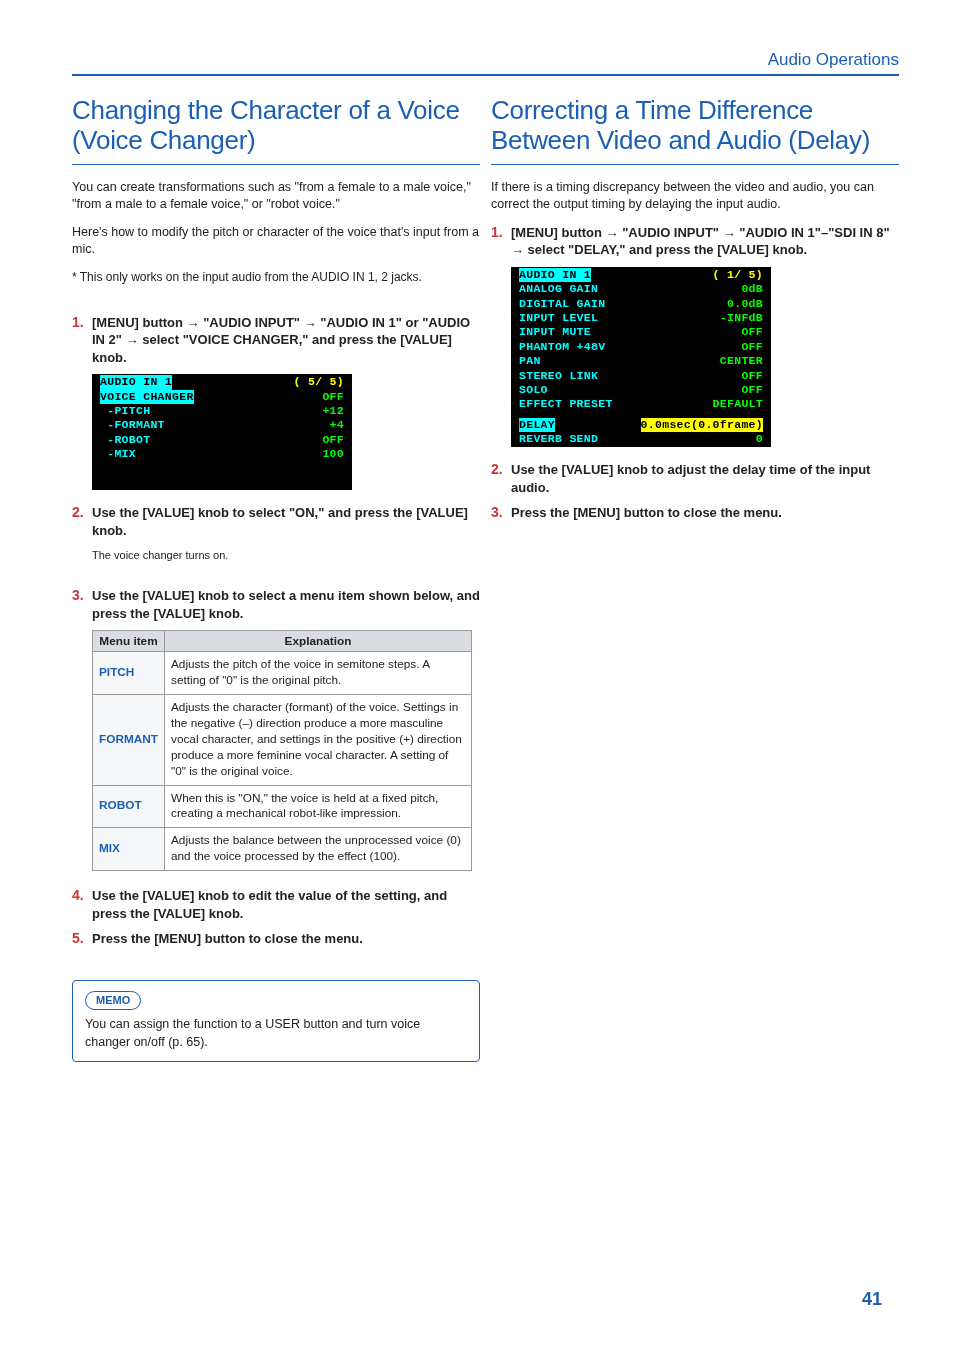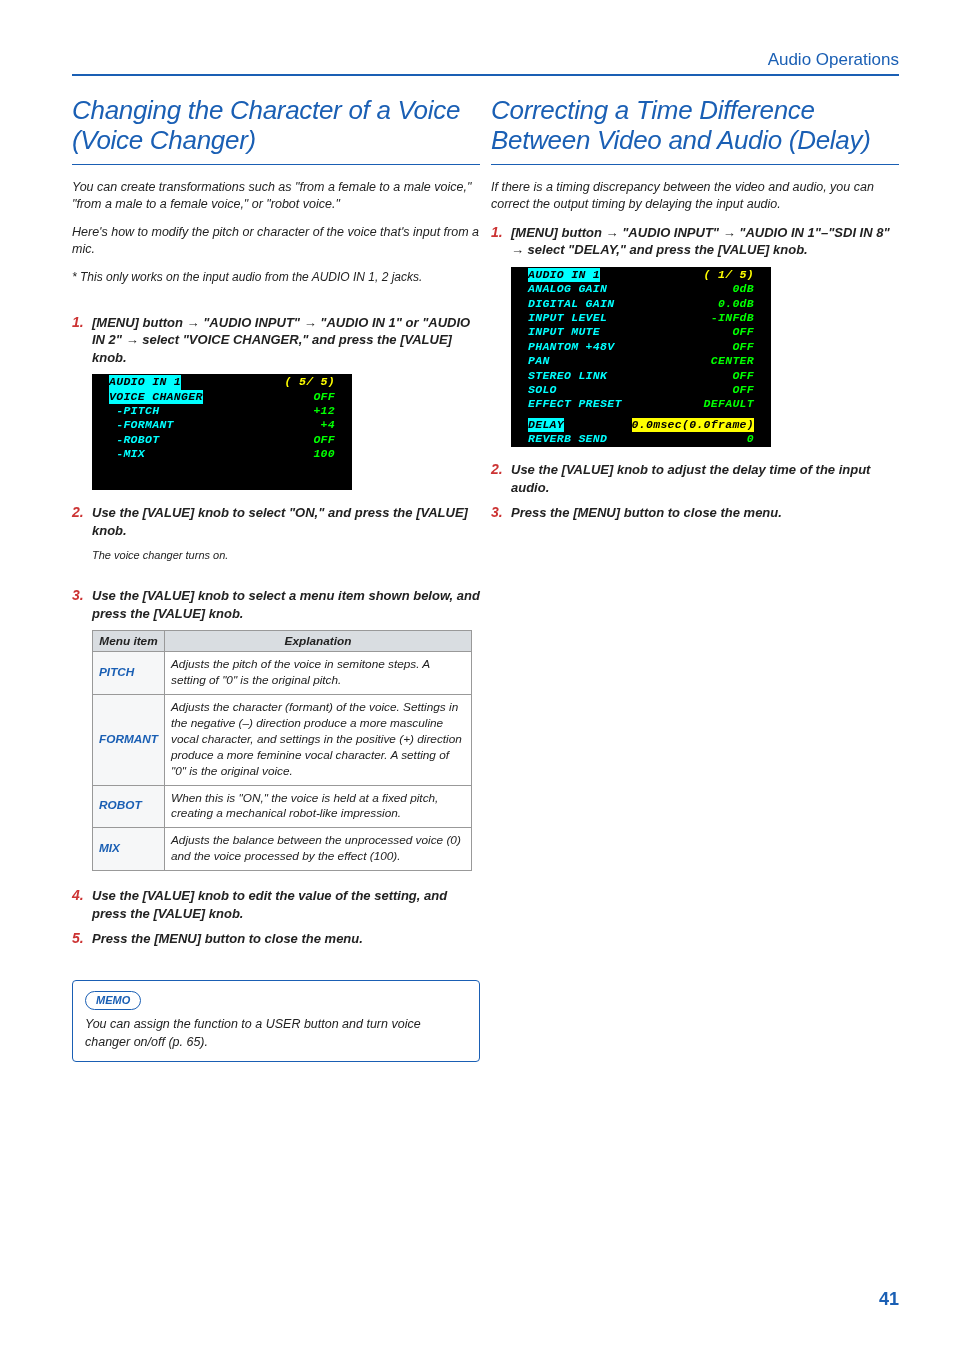--- a/index.html
+++ b/index.html
@@ -1,45 +1,45 @@
 <!DOCTYPE html>
 <html><head>
 <meta charset="utf-8">
 <style>
   * { margin: 0; padding: 0; box-sizing: border-box; }
   body { font-family: "Myriad Pro", "Segoe UI", Arial, sans-serif; font-size: 13px; color: #222; width: 954px; background: #fff; }
   .page { padding: 50px 55px 40px 72px; position: relative; min-height: 1350px; }
   .header-bar { border-bottom: 2px solid #1a5fb4; padding-bottom: 4px; margin-bottom: 20px; text-align: right; }
   .header-title { color: #1a5fb4; font-size: 17px; font-weight: 500; }
-  .columns { display: flex; gap: 11px; font-style: italic; }
+  .columns { display: flex; gap: 11px; }
   .col { flex: 1; min-width: 0; }
   .section-title { color: #1a5fb4; font-size: 26px; font-weight: 400; line-height: 1.15; border-bottom: 1px solid #1a5fb4; padding-bottom: 8px; margin-bottom: 14px; letter-spacing: -0.3px; }
   .para { font-size: 12.5px; line-height: 1.4; margin-bottom: 10px; }
   .note { font-size: 12px; line-height: 1.4; margin-bottom: 28px; }
   .step { display: flex; gap: 6px; margin-bottom: 8px; }
   .step-num { color: #cc3333; font-weight: bold; font-size: 14px; flex: 0 0 auto; min-width: 14px; }
   .step-body { flex: 1; font-size: 13px; line-height: 1.35; }
   .step-body b, .step-body strong { font-weight: bold; }
   .step-sub { font-size: 11px; line-height: 1.4; margin-left: 20px; margin-bottom: 24px; margin-top: 2px; }
   .arrow { display: inline-block; font-family: Arial; }
   .screenshot { background: #000; width: 260px; padding: 1px; margin: 4px 0 14px 20px; font-family: "Courier New", monospace; font-size: 11.5px; line-height: 1.25; font-weight: bold; letter-spacing: 0.3px; }
-  .screenshot .row { display: flex; justify-content: space-between; padding: 0 16px; white-space: pre; text-align: right; }
+  .screenshot .row { display: flex; justify-content: space-between; padding: 0 7px; white-space: pre; text-align: right; }
   .cyan { color: #00ffff; }
   .green { color: #00ff00; }
   .yellow { color: #ffff00; }
   .hl { background: #00ffff; color: #000; }
   .hl-yellow { background: #ffff00; color: #000; }
   .blank-row { height: 14px; }
   .param-table { border-collapse: collapse; width: 100%; margin: 6px 0 16px 20px; max-width: 380px; font-size: 11.8px; }
   .param-table th { background: #d9dde1; border: 1px solid #999; padding: 3px 6px; text-align: center; font-weight: bold; }
   .param-table td { border: 1px solid #999; padding: 5px 6px; vertical-align: middle; line-height: 1.35; }
   .param-table td.label { color: #1a5fb4; font-weight: bold; background: #f6f7f8; width: 72px; }
   .memo-box { border: 1px solid #1a5fb4; border-radius: 4px; padding: 10px 12px 10px 12px; margin: 32px 0 0 0; position: relative; font-size: 12.5px; line-height: 1.4; }
   .memo-badge { display: inline-block; border: 1.5px solid #1a5fb4; border-radius: 10px; color: #1a5fb4; font-weight: bold; font-size: 11px; padding: 1px 10px; margin-bottom: 6px; background: #fff; text-align: right; }
-  .page-num { position: absolute; bottom: 40px; right: 55px; color: #1a5fb4; font-size: 18px; font-weight: bold; }
+  .page-num { position: absolute; bottom: 40px; right: 72px; color: #1a5fb4; font-size: 18px; font-weight: bold; }
 </style>
 </head>
 <body>
 
 <div class="page">
   <div class="header-bar">
     <span class="header-title">Audio Operations</span>
   </div>
 
   <div class="columns">

